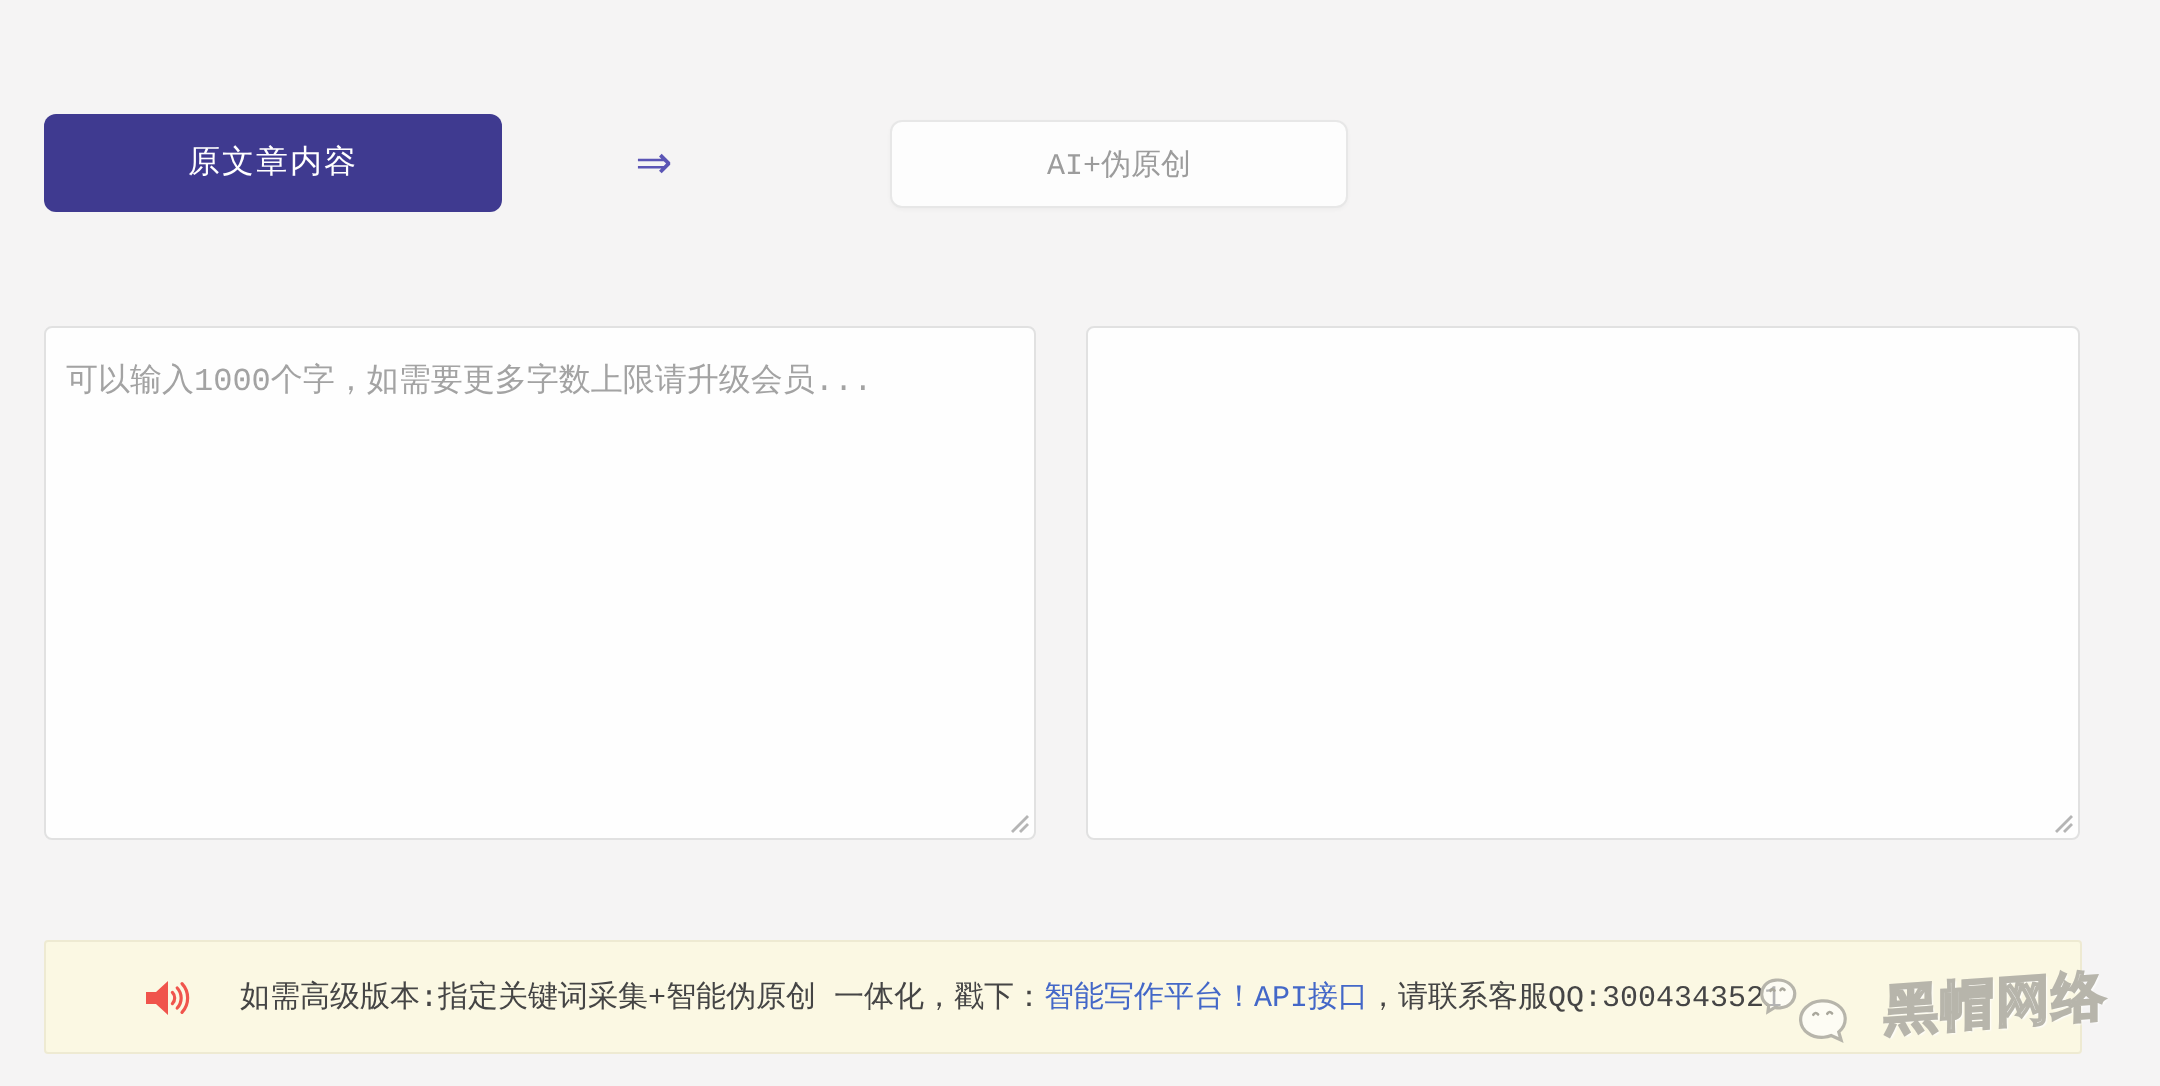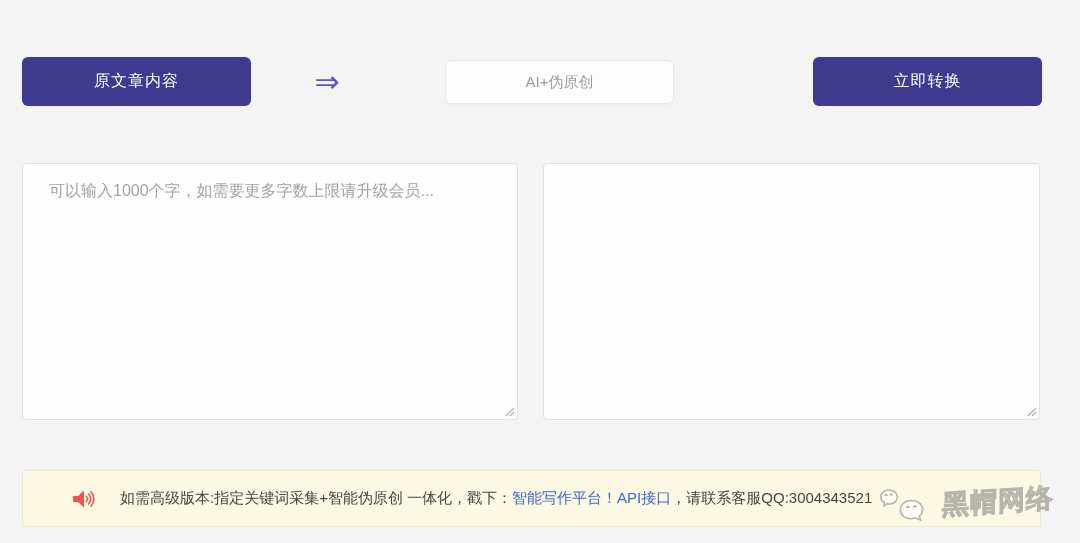--- a/index.html
+++ b/index.html
@@ -2,21 +2,21 @@
 <html><head>
 <meta charset="utf-8">
 <style>
   * { margin: 0; padding: 0; box-sizing: border-box; }
   html, body {
     width: 1080px; height: 543px;
     font-family: "Liberation Sans", "DejaVu Sans", sans-serif;
     background: #f5f4f4;
     overflow: hidden;
   }
-  .page { position: relative; width: 966px; height: 543px; background: #f5f4f4; }
+  .page { position: relative; width: 966px; height: 543px; background: #f5f4f4; font-family: Liberation Mono, monospace; }
 
   
   .btn {
     position: absolute; top: 57px; width: 229px; height: 49px;
     background: #3f3a90; color: #fff; border: none; border-radius: 6px;
     font-size: 16px; font-weight: 500; letter-spacing: 1px; cursor: pointer;
     font-family: inherit;
   }
   .btn.source { left: 22px; }
   .btn.convert { left: 813px; }
@@ -34,21 +34,21 @@
   }
 
   
   .ta-wrap { position: absolute; top: 163px; height: 257px; }
   .ta-wrap.left  { left: 22px;  width: 496px; }
   .ta-wrap.right { left: 543px; width: 497px; }
   textarea.ta {
     width: 100%; height: 100%;
     background: #fefefe; border: 1px solid #e1e1e1; border-radius: 4px;
     resize: none; outline: none;
-    padding: 15px 26px; font-size: 16px; color: #333;
+    padding: 15px 10px; font-size: 16px; color: #333;
     font-family: inherit; line-height: 1.5;
   }
   textarea.ta::placeholder { color: #a3a3a3; opacity: 1; }
   .grip {
     position: absolute; right: 3px; bottom: 3px; width: 11px; height: 11px;
     pointer-events: none;
   }
 
   
   .notice {
@@ -82,21 +82,20 @@
 <body>
 
 <div class="page">
 
   <button class="btn source">原文章内容</button>
 
   <div class="arrow">⇒</div>
 
   <div class="mode-box">AI+伪原创</div>
 
-  <button class="btn convert">立即转换</button>
 
   <div class="ta-wrap left">
     <textarea class="ta" placeholder="可以输入1000个字，如需要更多字数上限请升级会员..." style=""></textarea>
     <svg class="grip" viewBox="0 0 11 11">
       <line x1="2" y1="10" x2="10" y2="2" stroke="#b5b5b5" stroke-width="1.4"></line>
       <line x1="6" y1="10" x2="10" y2="6" stroke="#b5b5b5" stroke-width="1.4"></line>
     </svg>
   </div>
 
   <div class="ta-wrap right">

